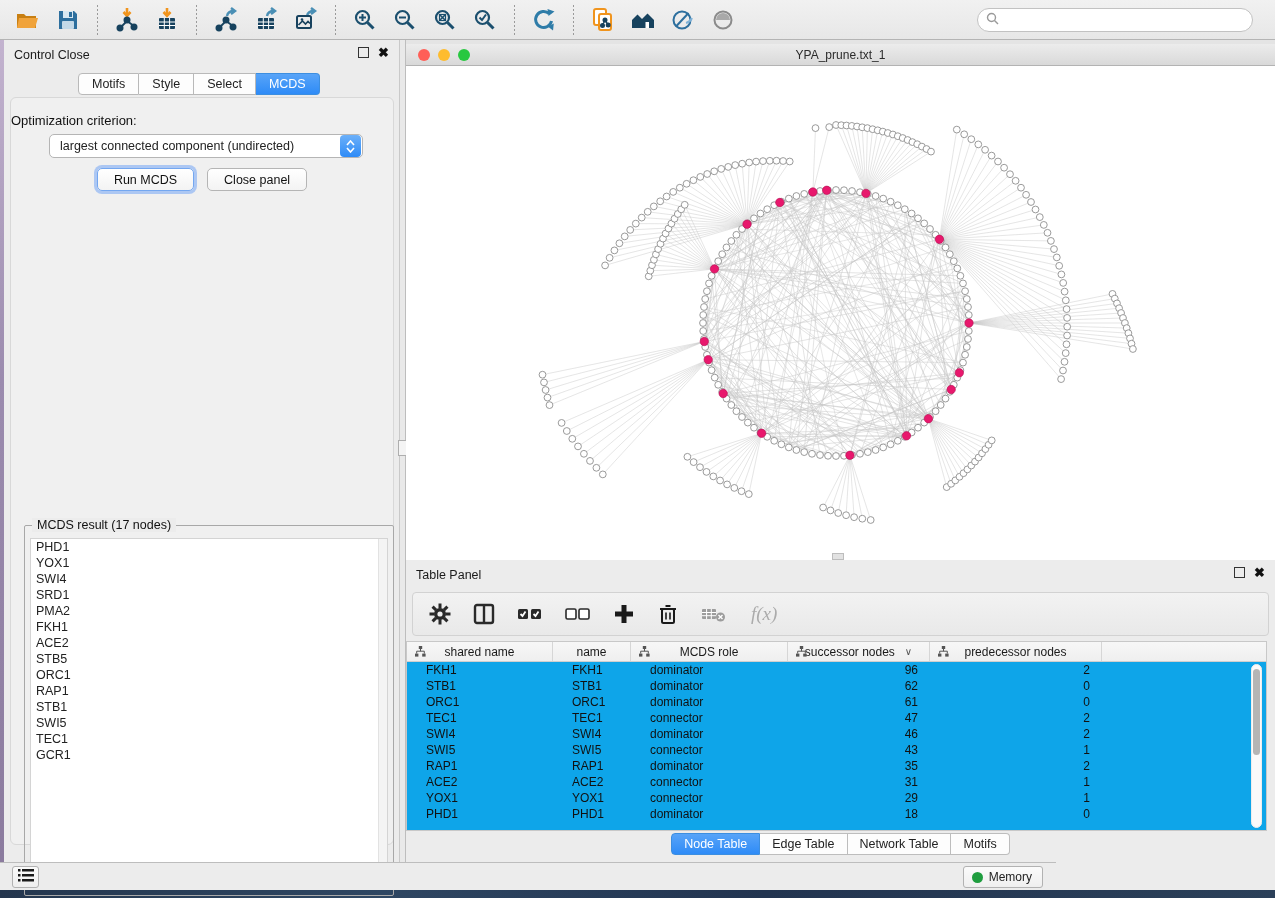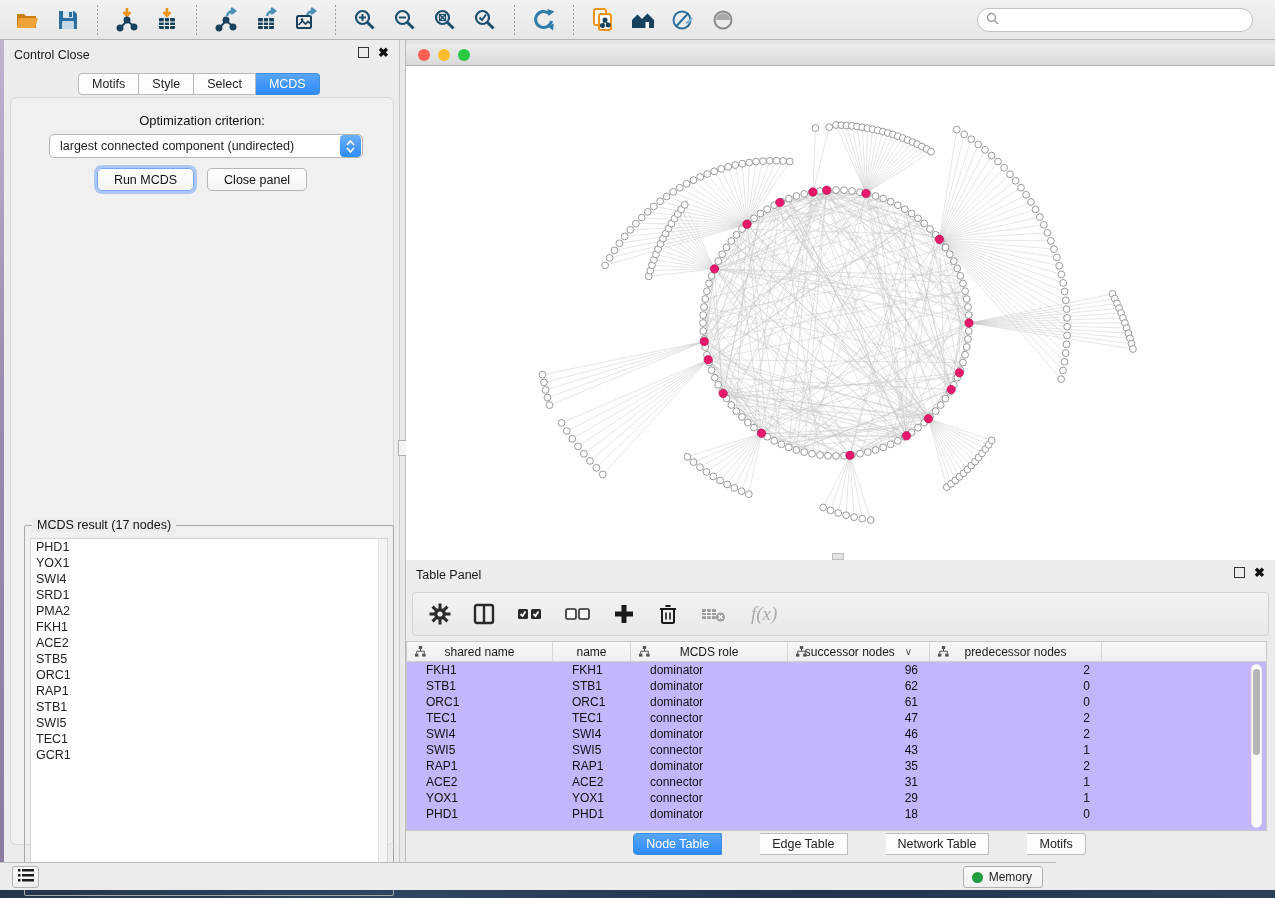--- a/index.html
+++ b/index.html
@@ -32,21 +32,21 @@
 
   .cp-tabs { position:absolute; left:74px; top:33px; height:22px; display:flex; }
   .cp-tab { height:22px; padding:0 13px; display:flex; align-items:center; background:#fdfdfd;
     border:1px solid #b9b9b9; border-left:none; font-size:12.5px; cursor:pointer; color:#222; }
   .cp-tab:first-child { border-left:1px solid #b9b9b9; border-radius:4px 0 0 4px; }
   .cp-tab:last-child { border-radius:0 4px 4px 0; }
   .cp-tab.active { background:linear-gradient(#58a4f8,#2e8bf7); color:#fff; border-color:#3c8ee0; }
 
   .cp-box { position:absolute; left:6px; top:57px; width:384px; height:748px;
     background:#f0f0f0; border:1px solid #d8d8d8; border-radius:6px; }
-  .opt-label { position:absolute; left:0; top:15px; width:100%; text-align:center; font-size:13px; color:#111; }
+  .opt-label { position:absolute; left:0; top:15px; width:100%; font-size:13px; color:#111; }
   .combo { position:absolute; left:38px; top:36px; width:314px; height:24px; background:#fff;
     border:1px solid #b5b5b5; border-radius:5px; display:flex; align-items:center; cursor:pointer; }
   .combo-text { flex:1; padding-left:10px; font-size:12.5px; white-space:nowrap; }
   .combo-btn { width:21px; height:22px; margin-right:1px; border-radius:4px;
     background:linear-gradient(#6cb0f9,#2e8bf7); display:flex; flex-direction:column; align-items:center; justify-content:center; gap:1px; }
   .combo-btn svg { display:block; }
   .btn-row { position:absolute; left:0; top:70px; width:100%; display:flex; justify-content:center; gap:13px; }
   .mac-btn { height:23px; padding:0 16px; background:linear-gradient(#ffffff,#f3f3f3);
     border:1px solid #b5b5b5; border-radius:5px; font-size:12.5px; cursor:pointer; color:#111; }
   .mac-btn.focused { border:1px solid #74a7f0; box-shadow:0 0 0 3px rgba(88,149,246,.45); }
@@ -71,35 +71,35 @@
   .net-title { position:absolute; left:0; top:4px; width:100%; text-align:center; font-size:12px; color:#2b2b2b; }
   .net-canvas { position:absolute; left:0; top:26px; width:869px; height:494px; background:#fff; cursor:default; }
 
   
   .table-panel { position:absolute; left:406px; top:560px; width:869px; height:302px; background:#ececec; }
   .tp-toolbar { position:absolute; left:6px; top:32px; right:6px; height:44px;
     background:linear-gradient(#f2f2f2,#e9e9e9); border:1px solid #d2d2d2; border-radius:4px;
     display:flex; align-items:center; padding-left:16px; gap:22px; }
   .tp-icon { display:flex; align-items:center; justify-content:center; cursor:pointer; }
   .tp-icon.disabled { cursor:default; }
-  .tbl { position:absolute; left:0px; top:81px; width:861px; height:190px; background:#c4b5fd; border:1px solid #c8c8c8; overflow:hidden; }
+  .tbl { position:absolute; left:0px; top:81px; width:861px; height:190px; background:#0ea5e9; border:1px solid #c8c8c8; overflow:hidden; }
   .tbl-header { display:flex; height:20px; background:linear-gradient(#f7f7f7,#efefef); border-bottom:1px solid #cfcfcf; }
   .th { display:flex; align-items:center; justify-content:center; gap:6px; border-right:1px solid #d6d6d6;
     font-size:12px; color:#1a1a1a; position:relative; cursor:pointer; }
   .th .tree { margin-left:4px; position:absolute; left:4px; }
   .sort-chevron { font-size:10px; color:#555; margin-left:4px; }
   .tr { display:flex; height:16px; align-items:center; cursor:default; }
   .td { font-size:12px; color:#111; white-space:nowrap; overflow:hidden; }
   .td.num { text-align:right; }
   .tbl-scroll { position:absolute; right:4px; top:22px; width:11px; height:164px; background:#fafafa; border:1px solid #ededed; border-radius:6px; }
   .tbl-thumb { position:absolute; left:1px; top:4px; width:7px; height:86px; background:#b5b5b5; border-radius:4px; }
 
   .tp-tabs { position:absolute; left:0; top:273px; width:100%; display:flex; justify-content:center; }
   .tp-tab { height:22px; padding:0 12px; display:flex; align-items:center; font-size:12.5px;
-    background:#fdfdfd; border:1px solid #bdbdbd; border-left:none; cursor:pointer; color:#222;margin-left:38px; }
+    background:#fdfdfd; border:1px solid #bdbdbd; border-left:none; cursor:pointer; color:#222; }
   .tp-tab:first-child { border-left:1px solid #bdbdbd; border-radius:4px 0 0 4px; }
   .tp-tab:last-child { border-radius:0 4px 4px 0; }
   .tp-tab.active { background:linear-gradient(#58a4f8,#2e8bf7); color:#fff; border-color:#3c8ee0; }
 
   
   .status-bar { position:absolute; left:0; top:862px; width:1056px; height:28px;
     background:#ececec; border-top:1px solid #bdbdbd; }
   .sb-left-btn { position:absolute; left:12px; top:3px; width:27px; height:22px;
     background:linear-gradient(#fbfbfb,#eee); border:1px solid #b2b2b2; border-radius:3px;
     display:flex; align-items:center; justify-content:center; cursor:pointer; }
@@ -342,20 +342,21 @@
         </div>
     </div>
   </div>
 </div>
 
 <div class="v-splitter"></div>
 <div class="v-handle"></div>
 
 <div class="net-region">
   <div class="net-titlebar">
+    <span class="net-title">YPA_prune.txt_1</span>
     <span class="traffic" id="traffic-lights">
         <span class="light" style="background: rgb(255, 95, 87);"></span>
         <span class="light" style="background: rgb(254, 188, 46);"></span>
         <span class="light" style="background: rgb(40, 200, 64);"></span>
       </span>
   </div>
   <div class="net-canvas">
     <svg id="graph-svg" width="869" height="494" viewBox="0 0 869 494">
         <line x1="341.0" y1="158.2" x2="305.6" y2="209.8" stroke="#c6c6c6" stroke-width="0.6" opacity="0.8"></line>
         <line x1="341.0" y1="158.2" x2="505.6" y2="366.5" stroke="#c6c6c6" stroke-width="0.6" opacity="0.8"></line>

